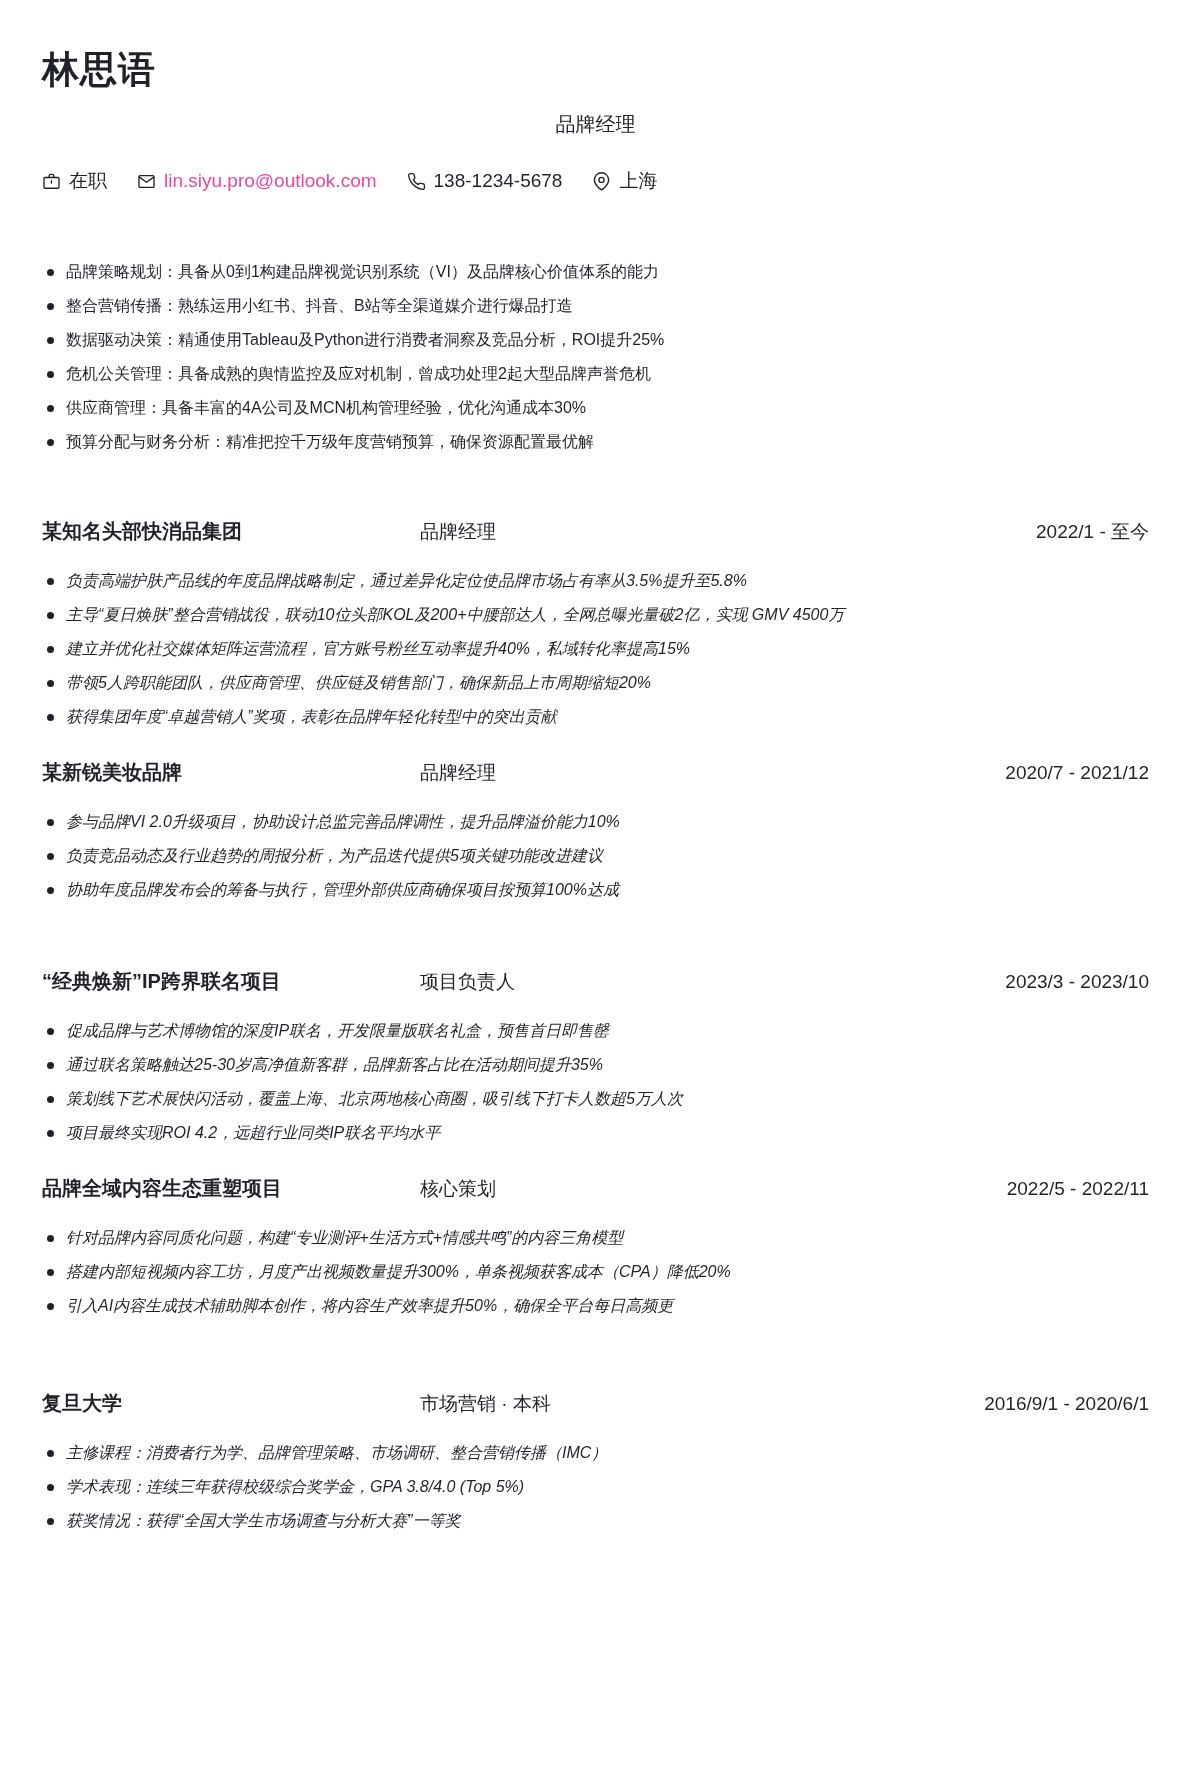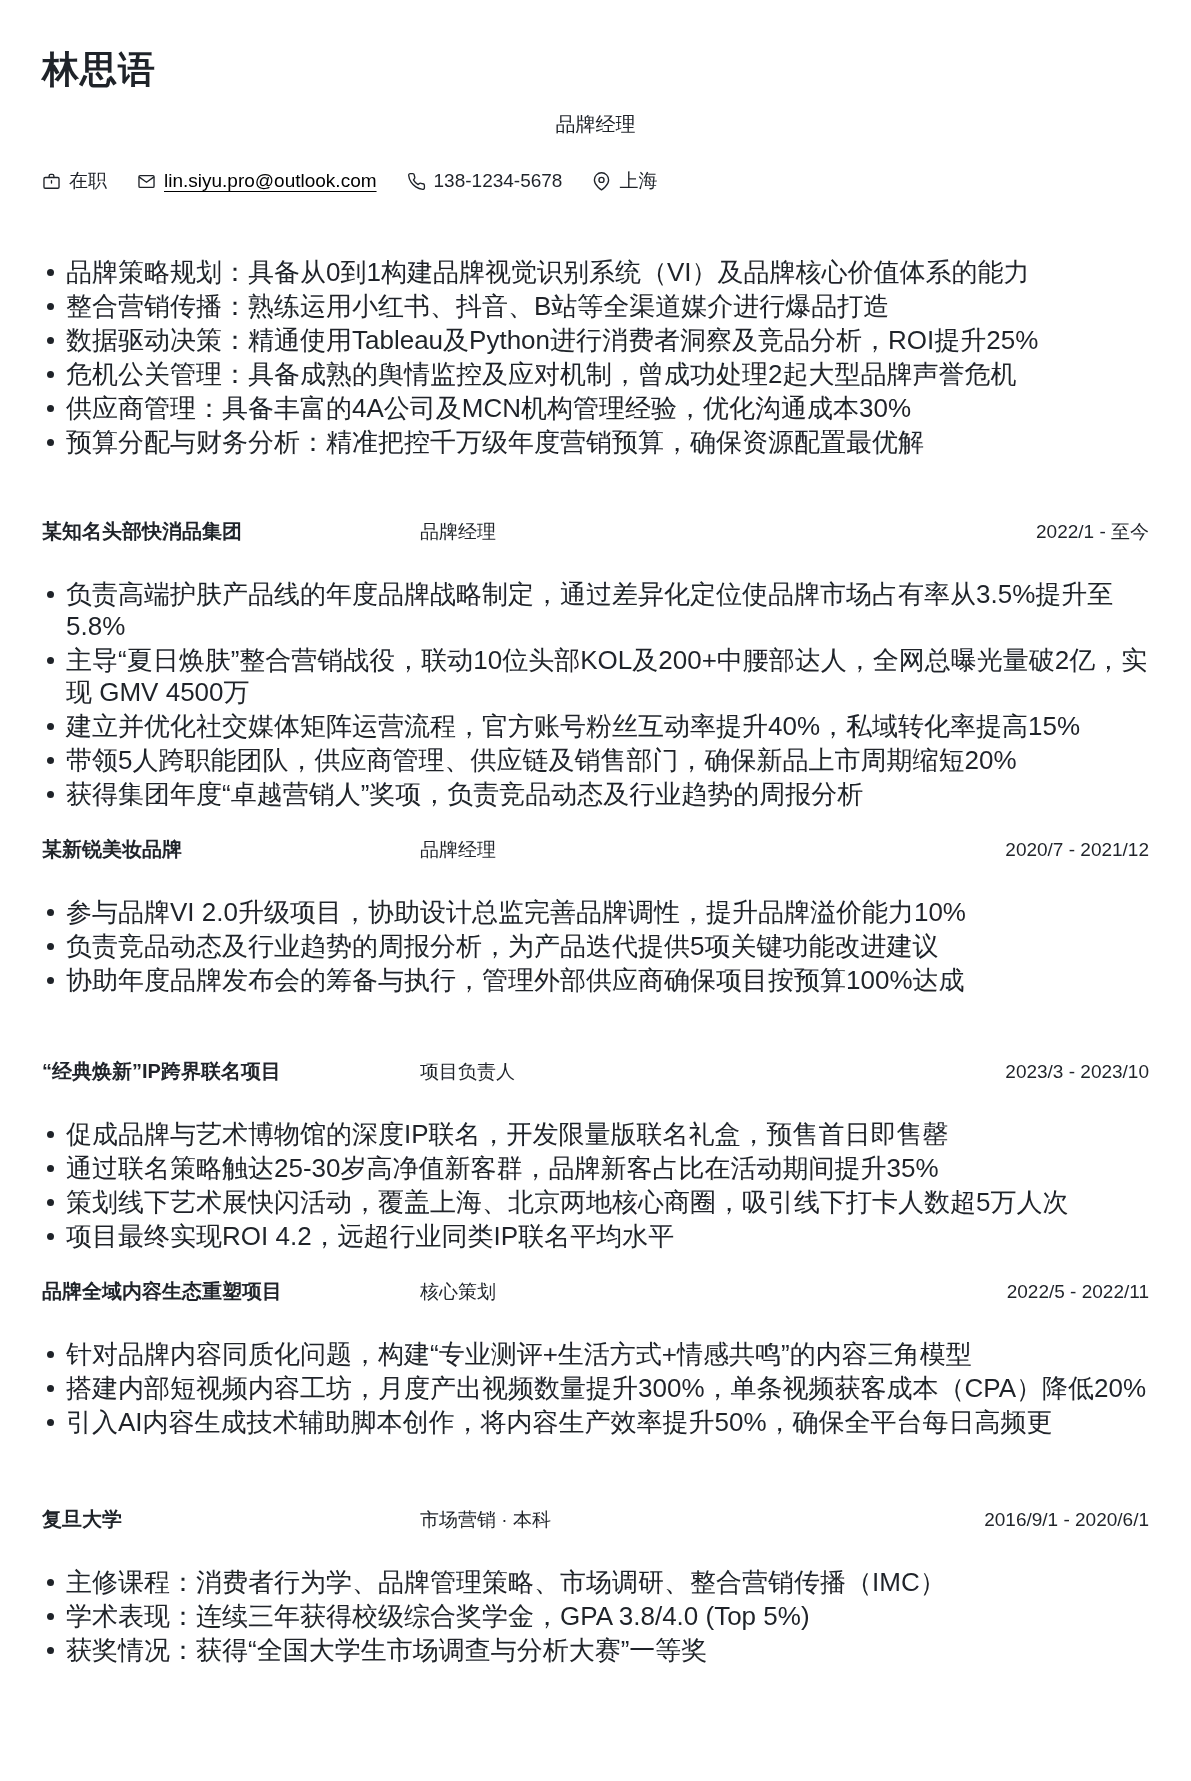--- a/index.html
+++ b/index.html
@@ -28,28 +28,28 @@
   }
   .contact {
     margin-top: 30px;
     display: flex;
     align-items: center;
     gap: 30px;
     font-size: 19px;
   }
   .contact-item { display: flex; align-items: center; gap: 8px; text-align: right; }
   .contact-item svg { display: block; }
-  .email-link { color: #000000; text-decoration: underline; text-underline-offset: 4px; cursor: pointer; }
+  .email-link { color: #ec4899; text-underline-offset: 4px; cursor: pointer; }
 
   
   ul { list-style: none; }
   li {
     position: relative;
     padding-left: 24px;
-    font-size: 26px;
+    font-size: 16px;
     line-height: 32px;
     margin-bottom: 2px;
   }
   li::before {
     content: "";
     position: absolute;
     left: 5px;
     top: 12.5px;
     width: 7px;
     height: 7px;
@@ -60,21 +60,21 @@
   
   .skills { margin-top: 62px; }
   .group { margin-top: 60px; }
   .group-projects { margin-top: 62px; }
   .group-education { margin-top: 68px; }
   .entry + .entry { margin-top: 26px; }
   .entry-header { display: flex; align-items: baseline; }
   .entry-title { width: 378px; font-size: 20px; font-weight: 700; flex-shrink: 0; }
   .entry-role { font-size: 19px; font-weight: 400; }
   .entry-period { margin-left: auto; font-size: 19px; font-weight: 400; white-space: nowrap; }
-  .entry ul { margin-top: 33px; }
+  .entry ul { margin-top: 20px; font-style: italic; }
 </style>
 </head>
 <body>
 
 <div class="page">
 
   <h1 class="name">林思语</h1>
   <div class="subtitle">品牌经理</div>
 
   <div class="contact">
@@ -131,21 +131,21 @@
       <div class="entry-header">
         <div class="entry-title">某知名头部快消品集团</div>
         <div class="entry-role">品牌经理</div>
         <div class="entry-period">2022/1 - 至今</div>
       </div>
       <ul>
         <li>负责高端护肤产品线的年度品牌战略制定，通过差异化定位使品牌市场占有率从3.5%提升至5.8%</li>
         <li>主导“夏日焕肤”整合营销战役，联动10位头部KOL及200+中腰部达人，全网总曝光量破2亿，实现 GMV 4500万</li>
         <li>建立并优化社交媒体矩阵运营流程，官方账号粉丝互动率提升40%，私域转化率提高15%</li>
         <li>带领5人跨职能团队，供应商管理、供应链及销售部门，确保新品上市周期缩短20%</li>
-        <li>获得集团年度“卓越营销人”奖项，负责竞品动态及行业趋势的周报分析</li>
+        <li>获得集团年度“卓越营销人”奖项，表彰在品牌年轻化转型中的突出贡献</li>
       </ul>
     </div>
 
     <div class="entry">
       <div class="entry-header">
         <div class="entry-title">某新锐美妆品牌</div>
         <div class="entry-role">品牌经理</div>
         <div class="entry-period">2020/7 - 2021/12</div>
       </div>
       <ul>

